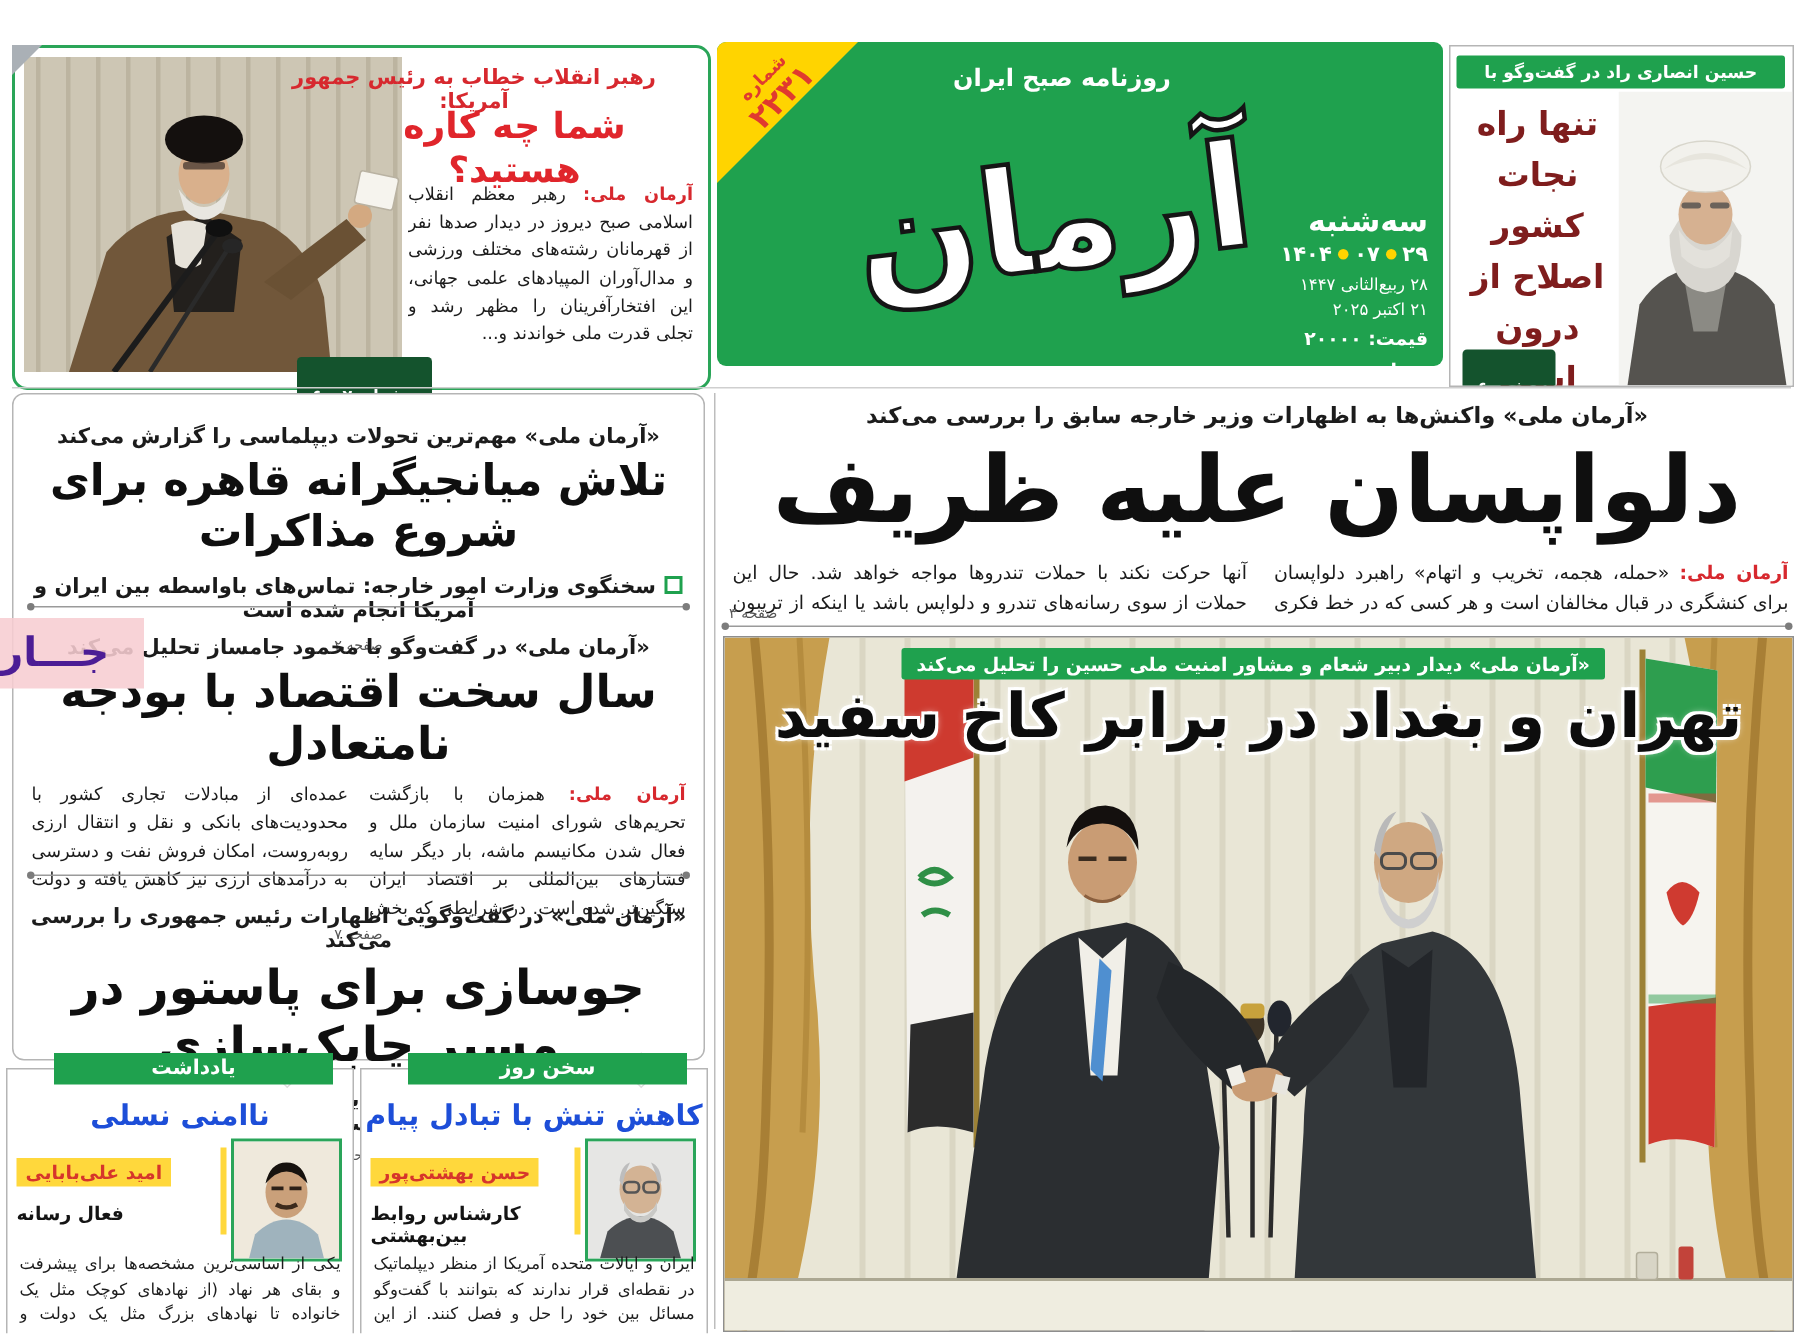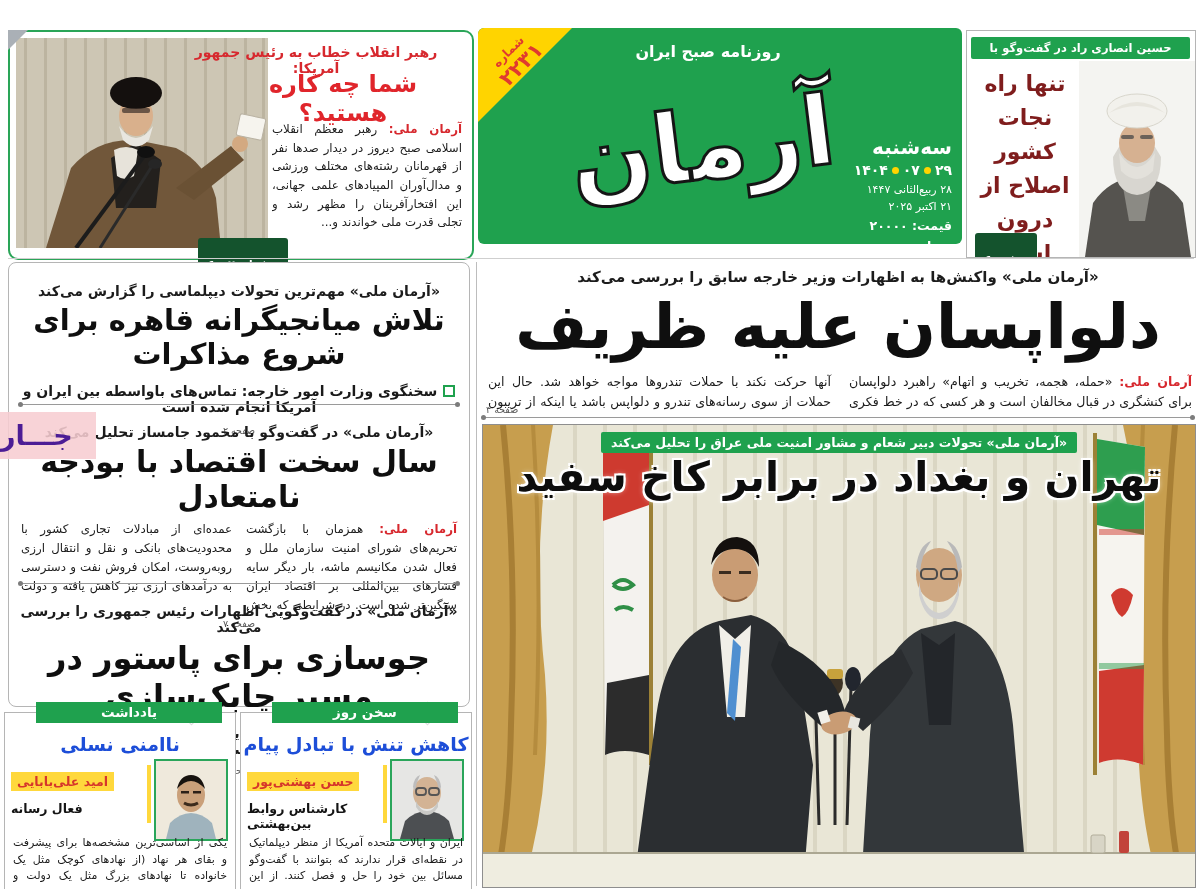--- a/index.html
+++ b/index.html
@@ -262,21 +262,21 @@
 
       <ellipse cx="356" cy="298" rx="18" ry="11" fill="#c99c74" transform="rotate(-12 356 298)"></ellipse>
       <rect x="336" y="286" width="10" height="12" fill="#f1efe8" transform="rotate(-18 341 292)"></rect>
       <rect x="366" y="292" width="10" height="12" fill="#e8e6df" transform="rotate(14 371 298)"></rect>
 
       <rect x="0" y="428" width="712" height="34" fill="#efede0"></rect>
       <line x1="0" y1="428" x2="712" y2="428" stroke="#aba792" stroke-width="2"></line>
       <rect x="636" y="406" width="10" height="22" rx="2" fill="#c2433a"></rect>
       <rect x="608" y="410" width="14" height="18" rx="2" fill="#d8d5c6" stroke="#b2ae9b"></rect>
     </svg>
-    <div class="abs photo-kicker" style="position:absolute;left:118px;top:7px;">«آرمان ملی» تحولات دبیر شعام و مشاور امنیت ملی عراق را تحلیل می‌کند</div>
+    <div class="abs photo-kicker" style="position:absolute;left:118px;top:7px;">«آرمان ملی» دیدار دبیر شعام و مشاور امنیت ملی حسین را تحلیل می‌کند</div>
     <div class="abs photo-headline" style="position:absolute;left:0;top:28px;">تهران و بغداد در برابر کاخ سفید</div>
   </div>
 
   <div class="abs articles-box">
 
     <div class="article" style="top:0;height:141px;">
       <div class="kicker a-kicker">«آرمان ملی» مهم‌ترین تحولات دیپلماسی را گزارش می‌کند</div>
       <div class="headline a-headline">تلاش میانجیگرانه قاهره برای شروع مذاکرات</div>
       <div class="bullet-row" style="margin-top:12px;"><span class="gsq"></span><span>سخنگوی وزارت امور خارجه: تماس‌های باواسطه بین ایران و آمریکا انجام شده است</span></div>
       <div class="pageref" style="margin-top:10px;">صفحه ۲</div>

